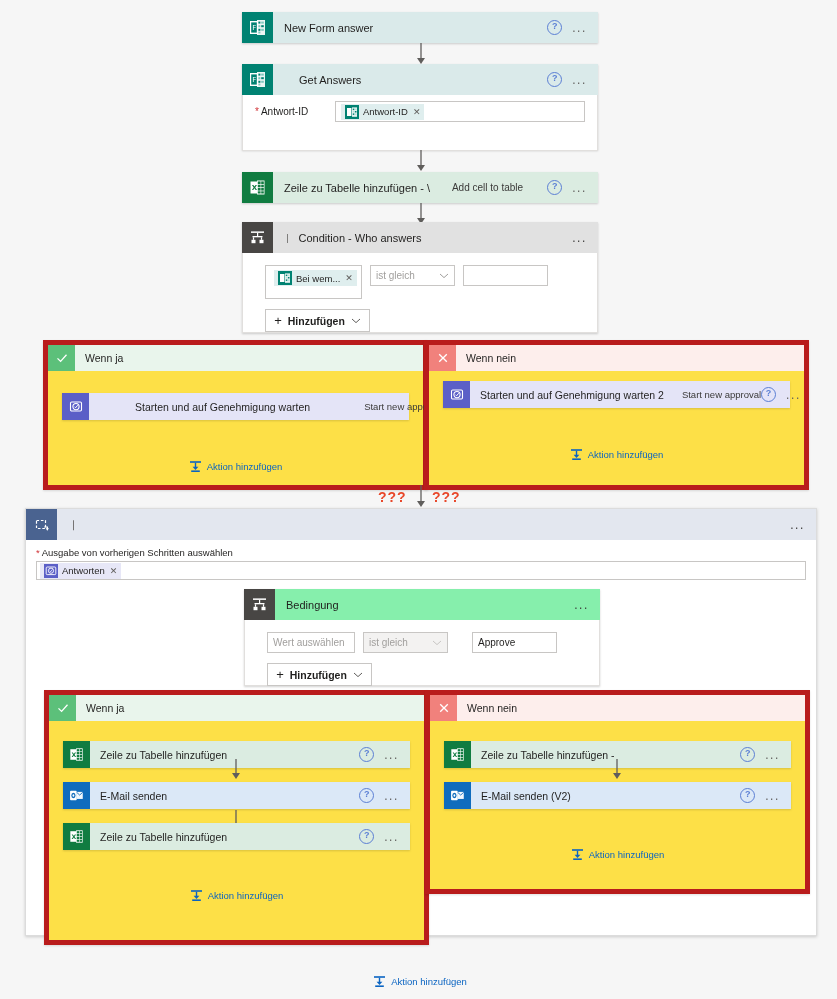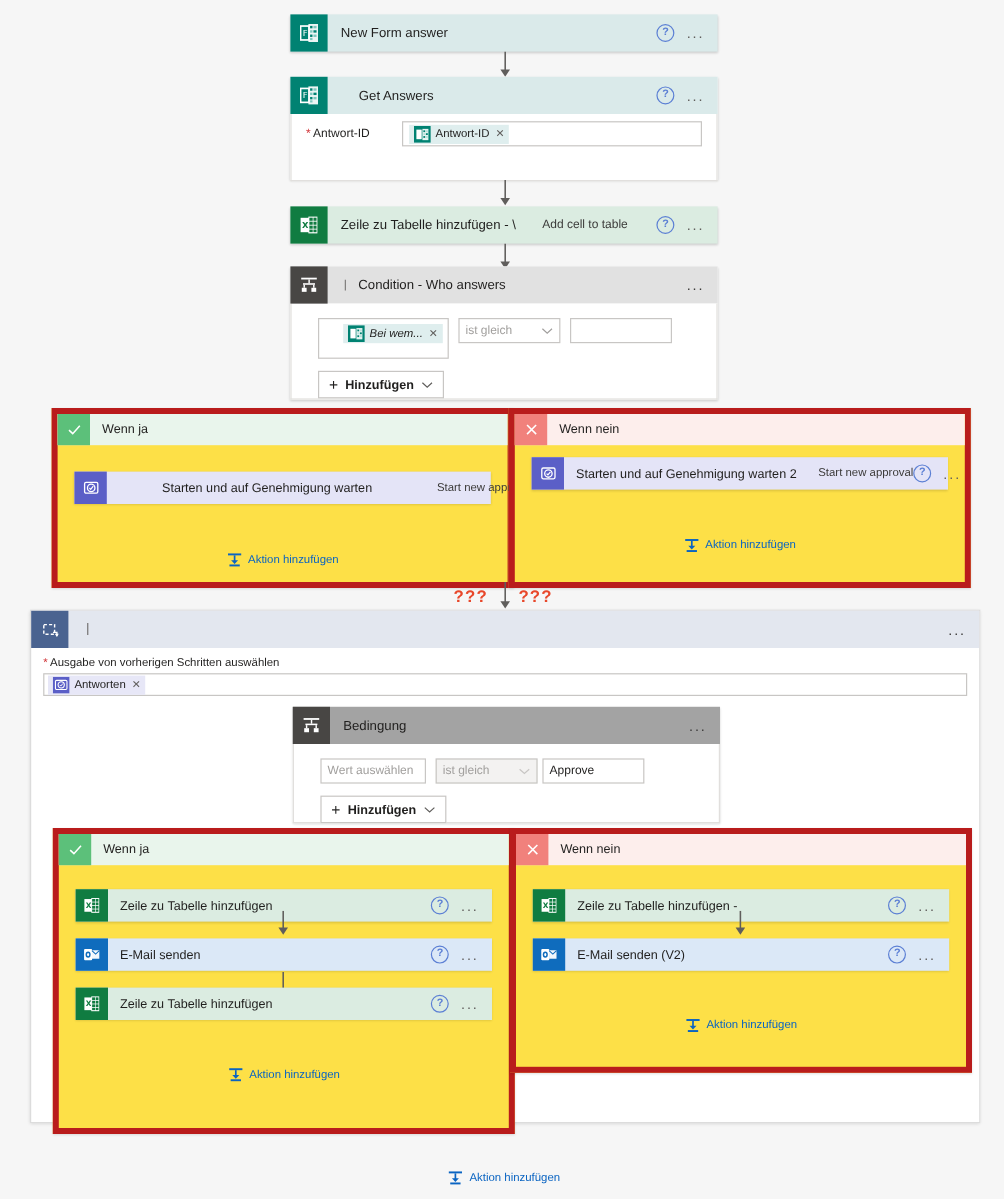--- a/index.html
+++ b/index.html
@@ -52,21 +52,21 @@
   
   .chip{display:inline-flex;align-items:center;height:16px;background:#dfeeee;
         padding:0 4px 0 0;font-size:9.5px;color:#201f1e;}
   .chip .chip-ic{width:14px;height:14px;margin:0 4px;flex:0 0 14px;}
   .chip .x{margin-left:5px;color:#605e5c;font-size:9px;}
   .chip-purple{background:#e7e7f7;}
 
   
   .cond-wrap{padding:12px 22px 12px 22px;}
   .cond-row{display:flex;align-items:flex-start;}
-  .cond-left{border:1px solid #c8c6c4;background:#fff;min-width:88px;height:34px;padding:4px 4px 0 20px;box-sizing:border-box;font-style:italic;}
+  .cond-left{border:1px solid #c8c6c4;background:#fff;min-width:88px;height:34px;padding:4px 4px 0 8px;box-sizing:border-box;}
   .sel{height:21px;border:1px solid #c8c6c4;background:#fff;font-size:10px;color:#a19f9d;
        display:flex;align-items:center;padding:0 5px;box-sizing:border-box;width:85px;}
   .sel .cv{margin-left:auto;color:#a19f9d;font-size:9px;}
   .valbox{height:21px;border:1px solid #c8c6c4;background:#fff;width:85px;box-sizing:border-box;
           display:flex;align-items:center;padding:0 5px;font-size:10px;color:#201f1e;}
   .addbtn{margin-top:10px;height:21px;width:103px;border:1px solid #c8c6c4;background:#fff;
           display:flex;align-items:center;justify-content:center;gap:6px;font-size:10.5px;font-weight:bold;color:#201f1e;}
   .addbtn .plus{font-weight:normal;font-size:13px;}
   .addbtn .cv{color:#605e5c;font-size:9px;font-weight:normal;}
 
@@ -401,21 +401,21 @@
             <circle cx="7" cy="6.7" r="2.6" fill="none" stroke="#fff" stroke-width=".9"></circle>
             <polyline points="5.8,6.8 6.7,7.7 8.4,5.6" fill="none" stroke="#fff" stroke-width=".8"></polyline>
           </svg>
         </span>
         <span>Antworten</span>
         <span class="x">✕</span>
       </span>
     </div>
 
     <div class="node" style="left:218px;top:80px;width:356px;height:97px;background:#fff;">
-      <div class="node-head bg-cond" style="background:#a3a3a3;">
+      <div class="node-head bg-cond" style="background:#86efac;">
         <div class="ic tile-cond">
           <svg width="17" height="17" viewBox="0 0 17 17">
             <rect x="2" y="2.4" width="13" height="1.5" fill="#fff"></rect>
             <rect x="8" y="3.9" width="1.2" height="3.2" fill="#fff"></rect>
             <rect x="3.5" y="7" width="10" height="1.3" fill="#fff"></rect>
             <rect x="3.9" y="8.3" width="1.2" height="2.5" fill="#fff"></rect>
             <rect x="11.9" y="8.3" width="1.2" height="2.5" fill="#fff"></rect>
             <rect x="2.5" y="10.8" width="4" height="3.4" fill="#fff"></rect>
             <rect x="10.5" y="10.8" width="4" height="3.4" fill="#fff"></rect>
           </svg>
@@ -432,21 +432,21 @@
               <span>Wert auswählen</span>
             </div>
             <div class="sel" style="margin-left:8px;background:#f3f2f1;">
               <span>ist gleich</span>
               <span class="cv">
                 <svg width="10" height="6" viewBox="0 0 10 6">
                     <polyline points="1,1 5,4.6 9,1" fill="none" stroke="#c8c6c4" stroke-width="1"></polyline>
                   </svg>
               </span>
             </div>
-            <div class="valbox" style="margin-left:4px;">
+            <div class="valbox" style="margin-left:24px;">
               <span>Approve</span>
             </div>
           </div>
           <div class="addbtn">
             <span class="plus">+</span>
             <span>Hinzufügen</span>
             <span class="cv">
               <svg width="10" height="6" viewBox="0 0 10 6">
                   <polyline points="1,1 5,4.6 9,1" fill="none" stroke="#605e5c" stroke-width="1"></polyline>
                 </svg>

